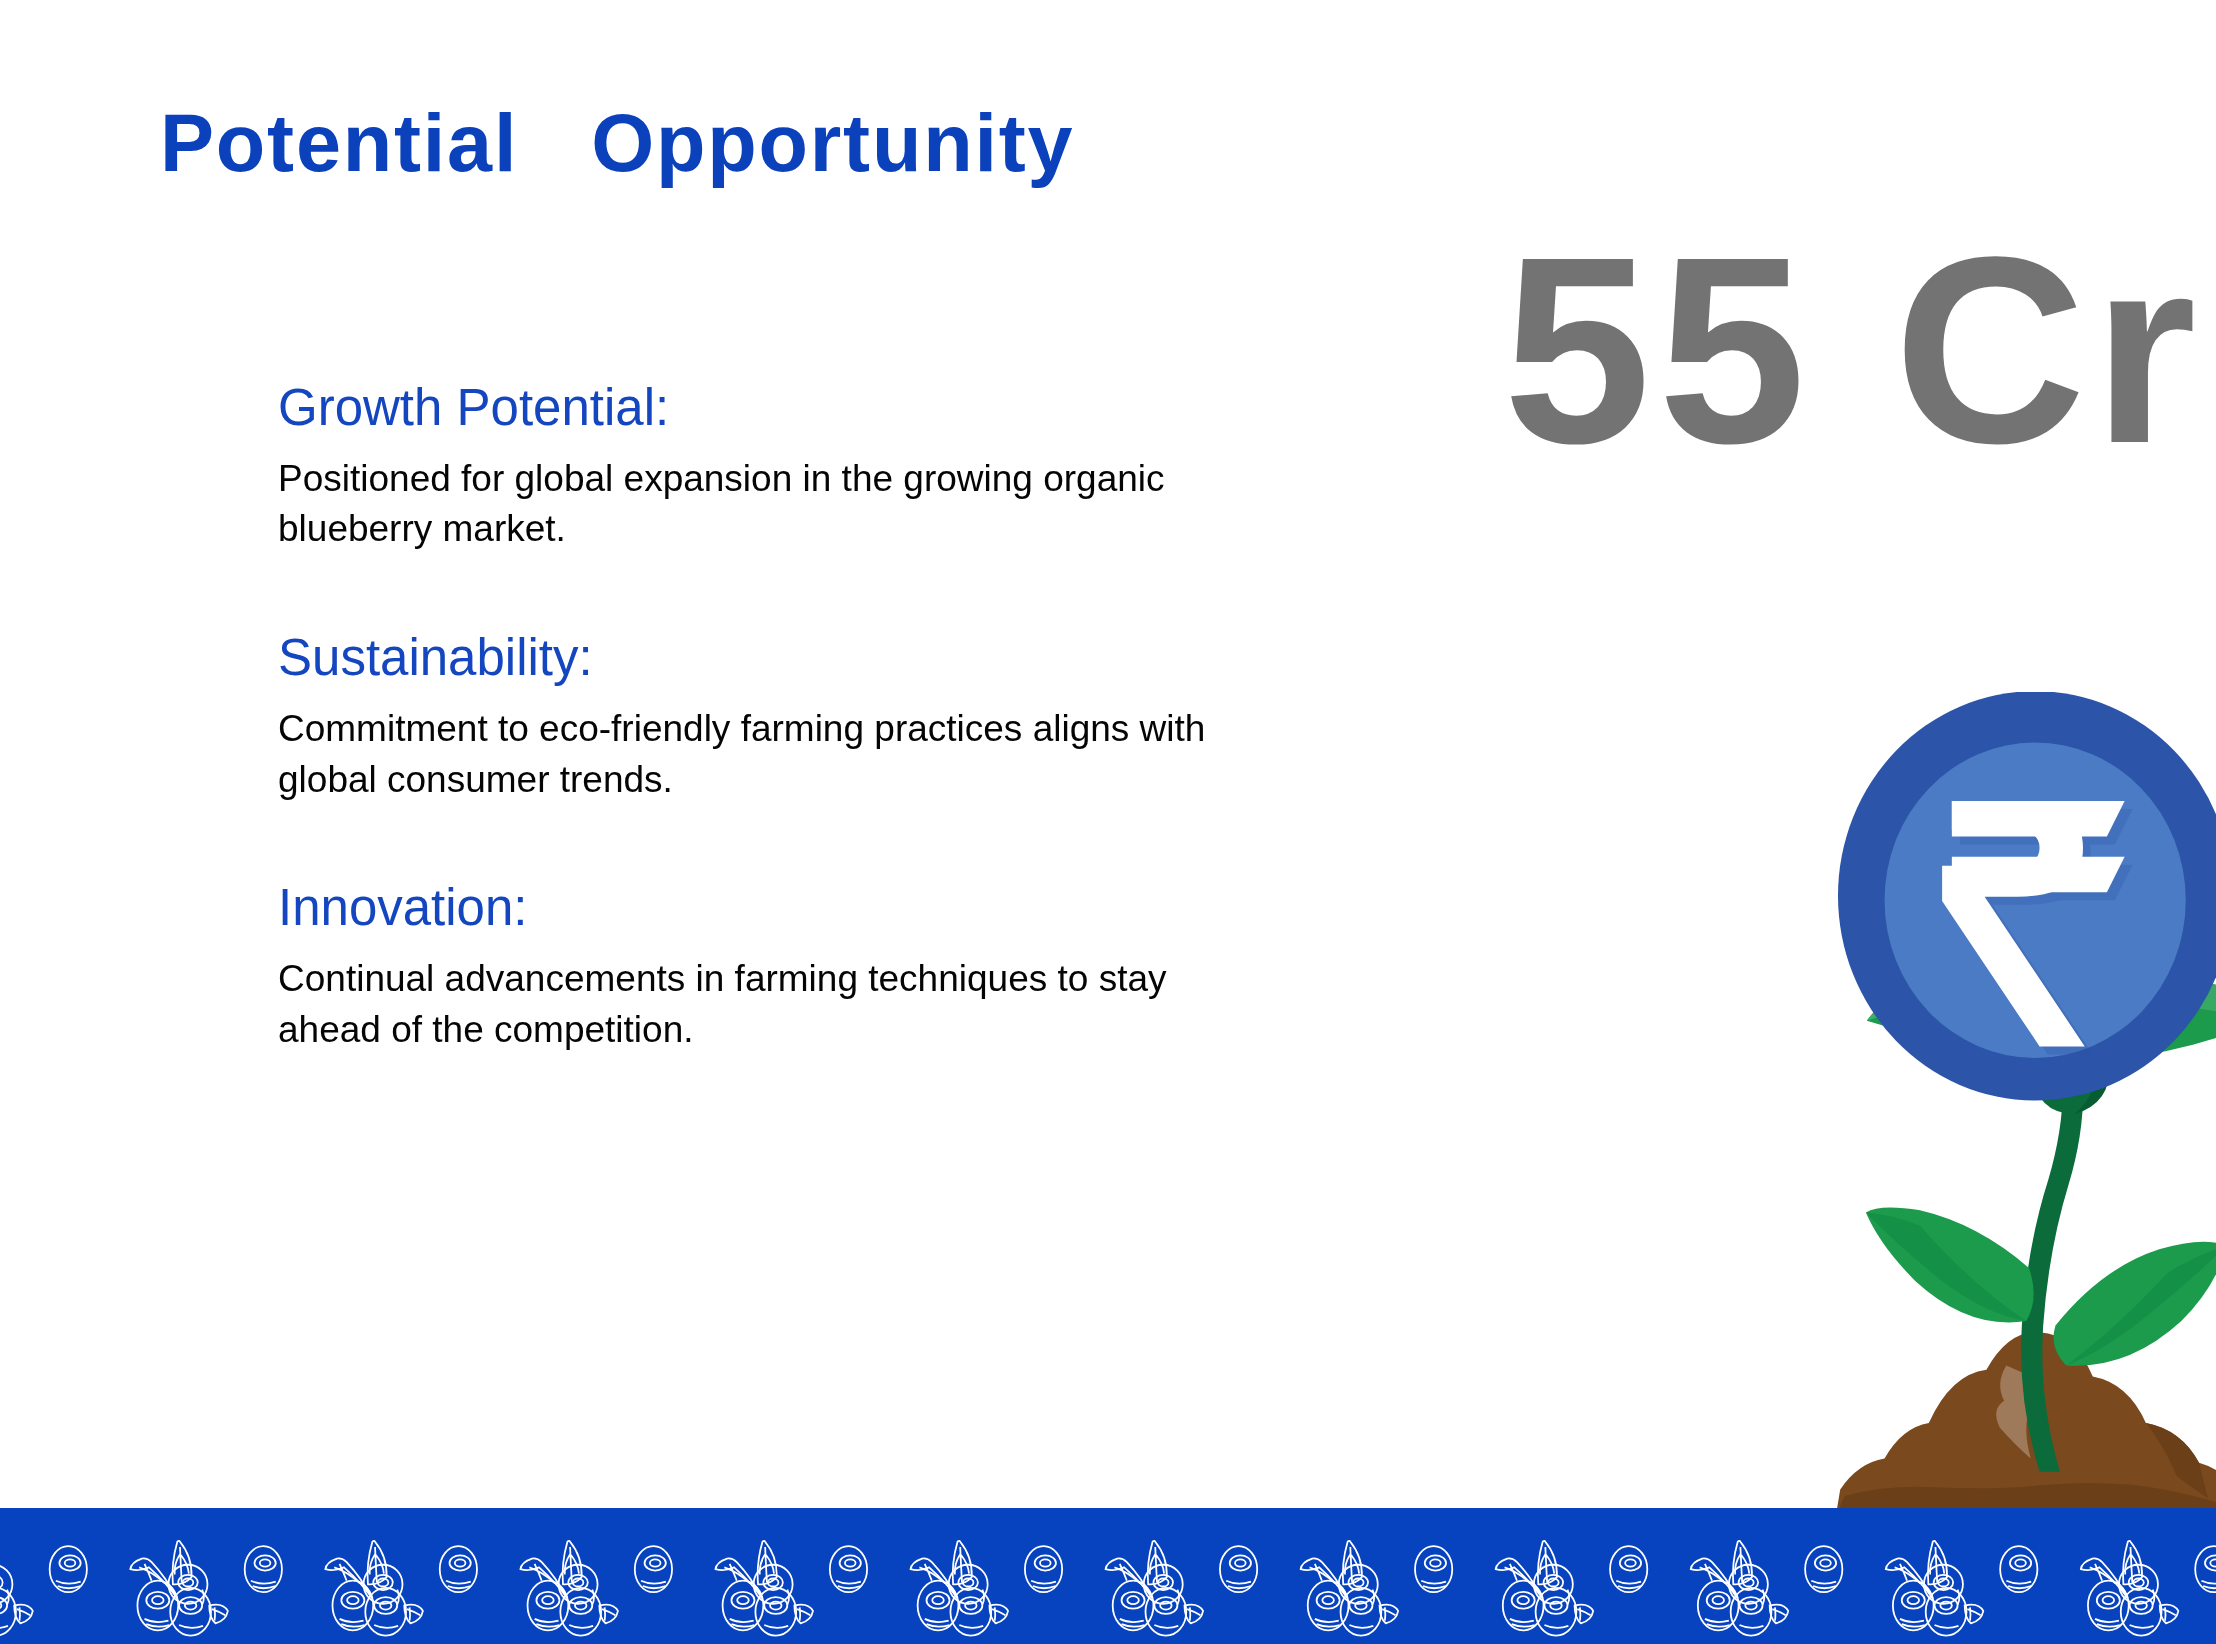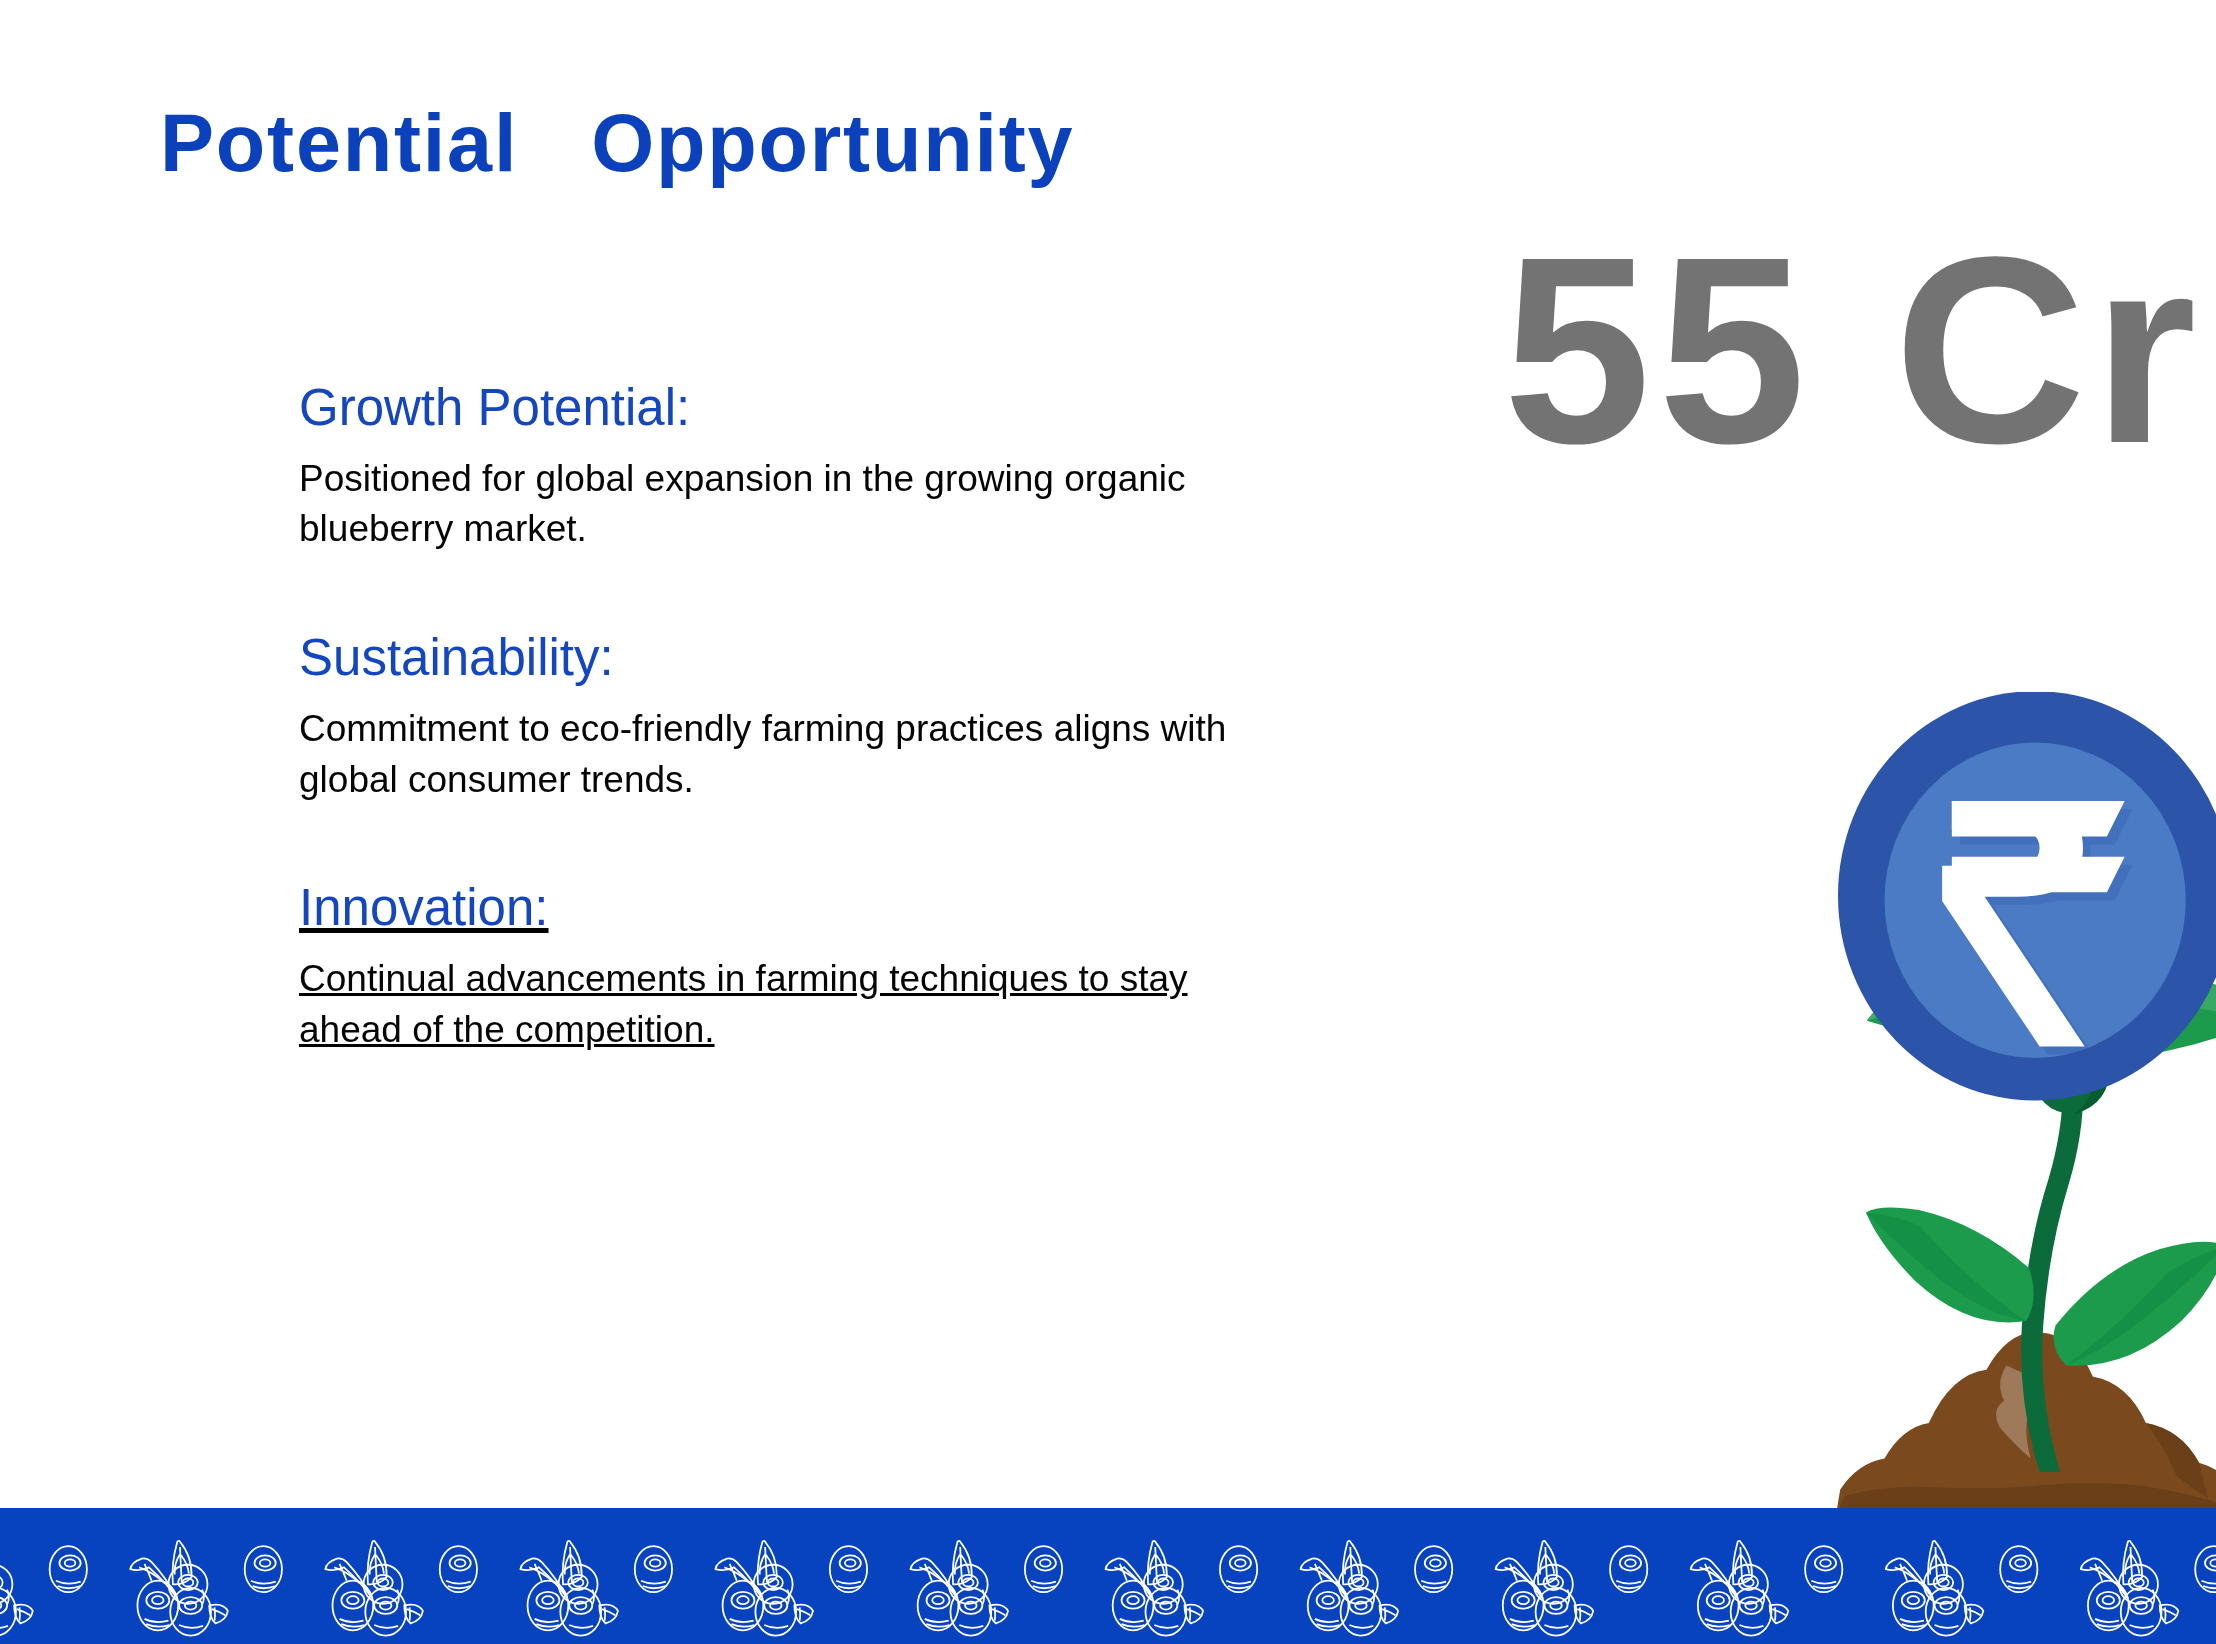--- a/index.html
+++ b/index.html
@@ -28,26 +28,26 @@
     font-weight: bold;
     color: #0B42BC;
     letter-spacing: 1.8px;
     white-space: pre;
     line-height: 1.05;
   }
 
   
   #bullets {
     position: absolute;
-    left: 299px;
+    left: 278px;
     top: 379px;
     width: 1020px;
   }
   .bullet-block { margin-bottom: 74px; }
-  .bullet-block:last-child { margin-bottom: 8px; text-decoration: underline; }
+  .bullet-block:last-child { margin-bottom: 8px; }
   .bullet-heading {
     font-family: "Liberation Sans", sans-serif;
     font-size: 51px;
     font-weight: normal;
     color: #1446C0;
     line-height: 1.12;
     margin: 0 0 17.7px 0;
     white-space: nowrap;
   }
   .bullet-body {

